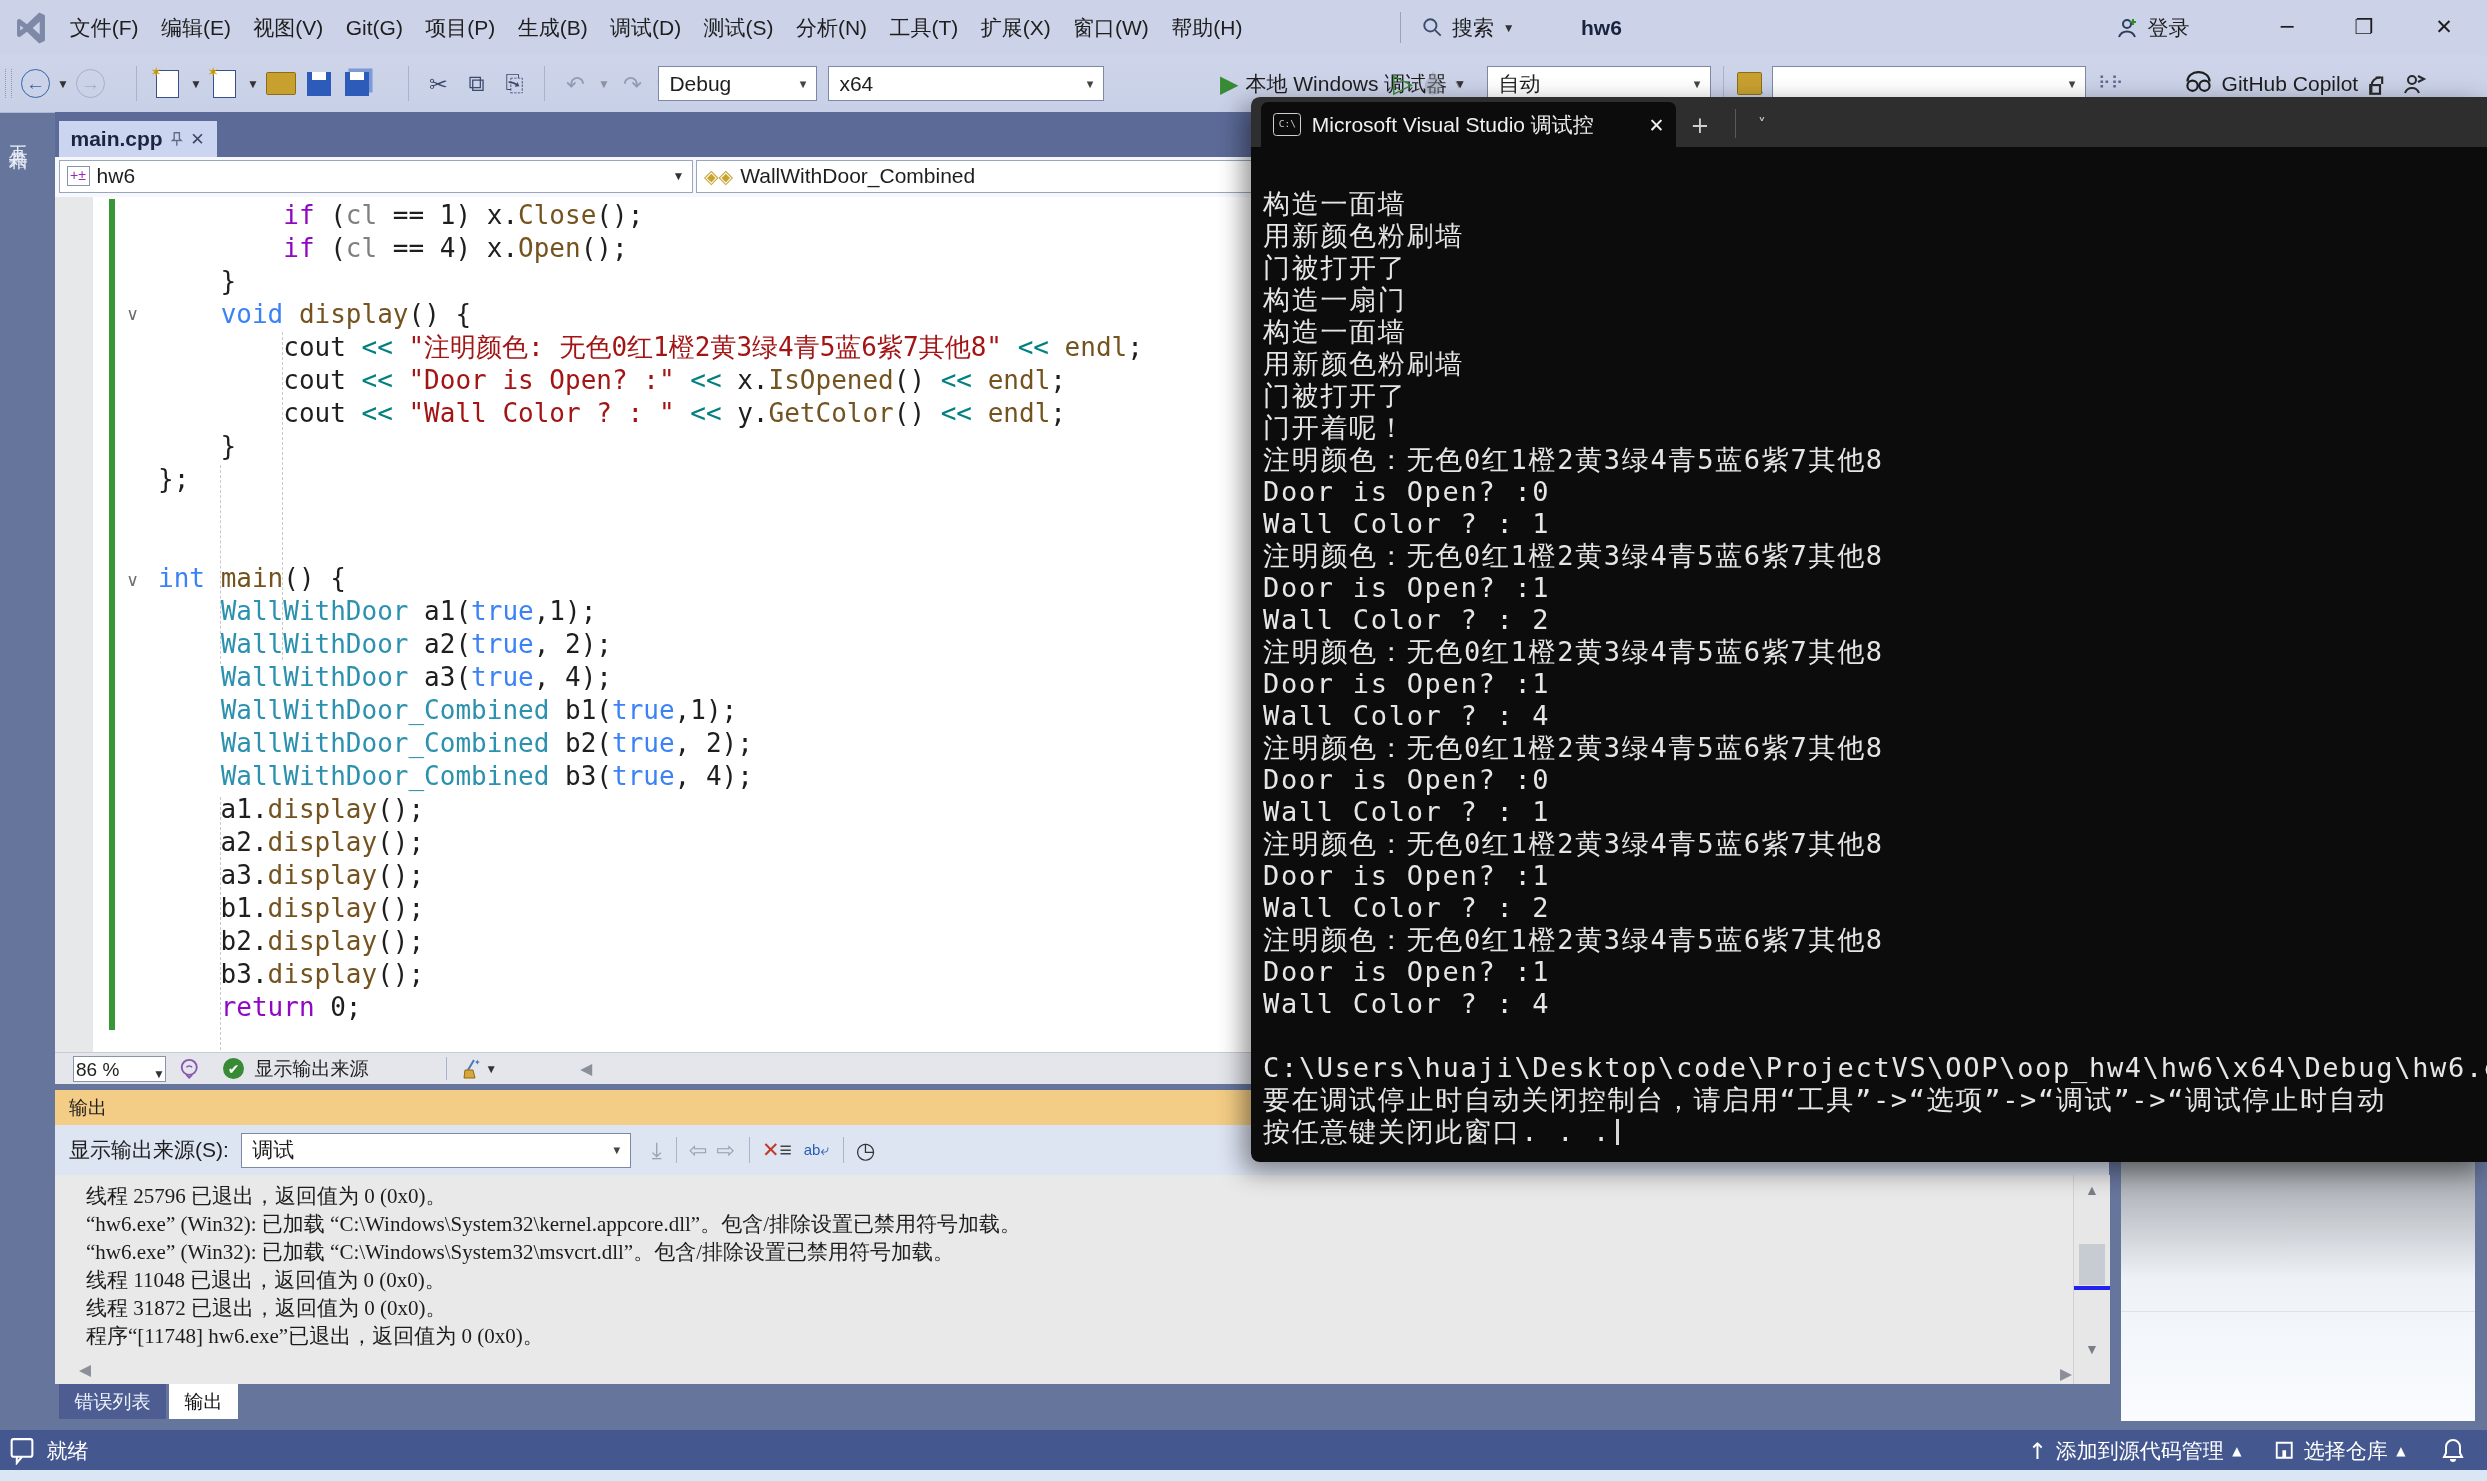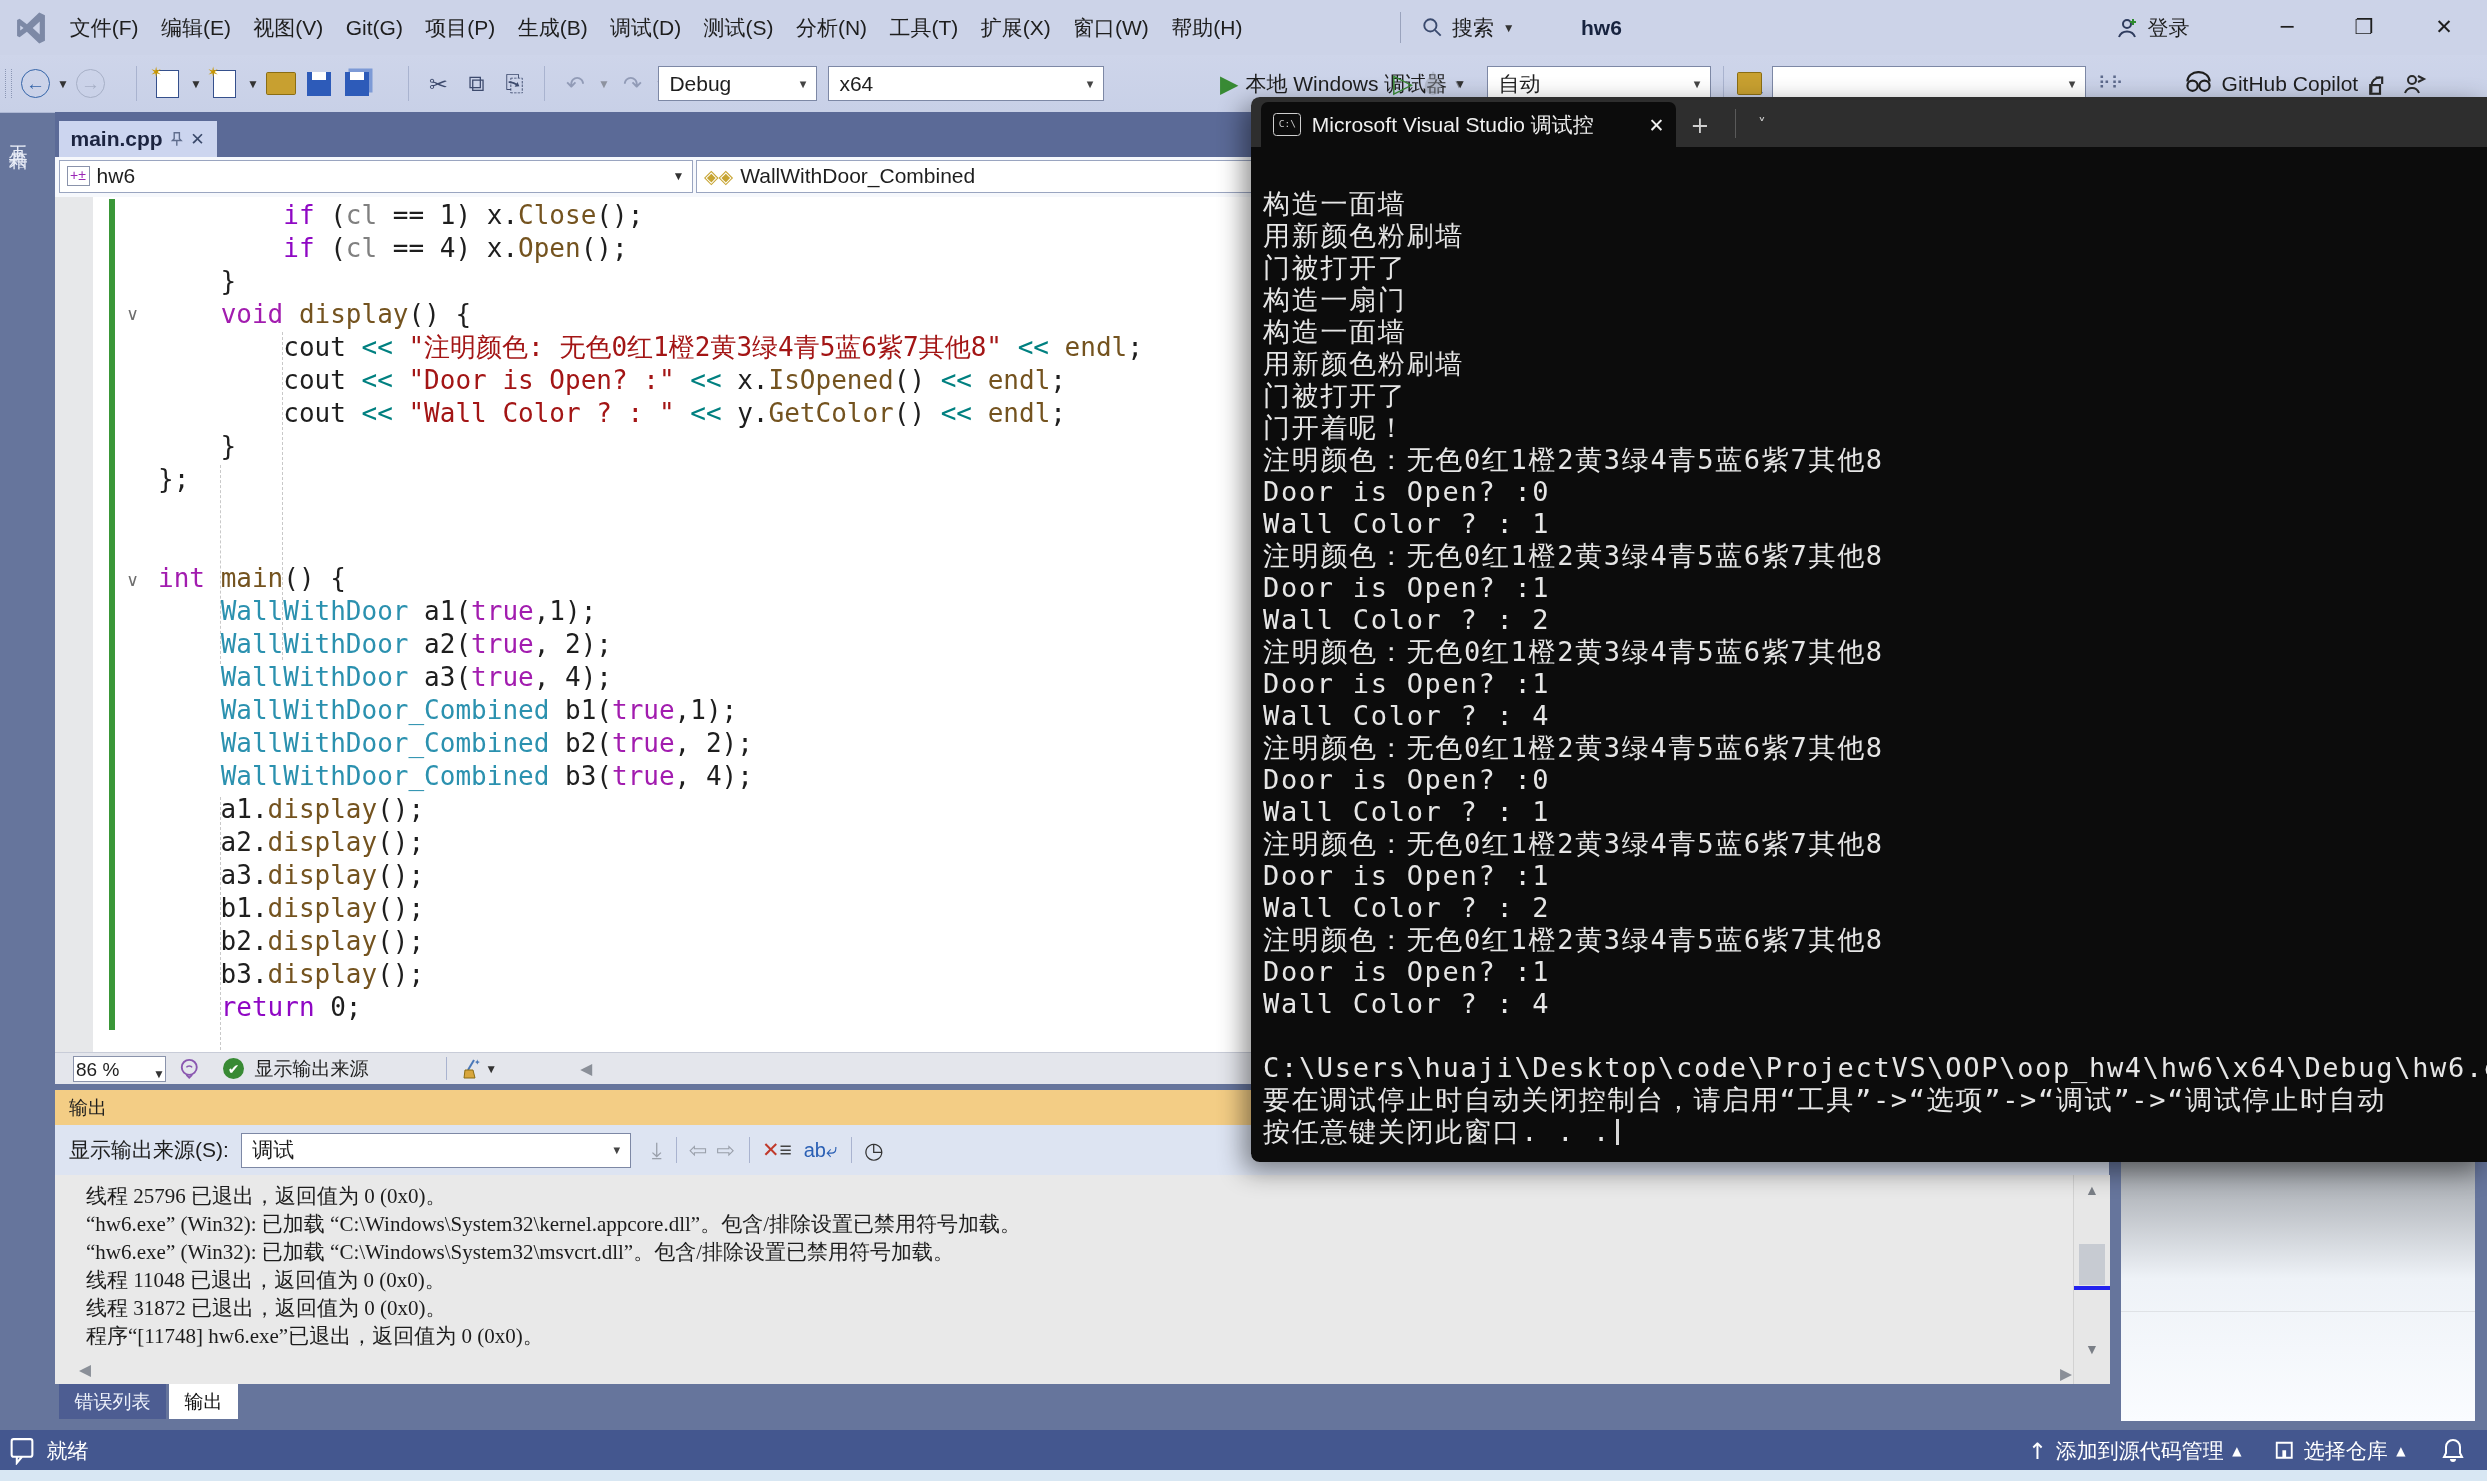--- a/index.html
+++ b/index.html
@@ -49,21 +49,21 @@
     border-bottom:0.9px solid #bac3d9;}
   .navcombo{position:absolute;top:2.6px;height:33px;background:#fff;border:0.9px solid #9aa5c0;
     display:flex;align-items:center;font-size:21px;color:#1e1e1e;box-sizing:border-box;padding:0 7px;gap:7px;}
   .editor-body{position:absolute;left:55px;top:197px;width:2432px;height:855px;background:#ffffff;overflow:hidden;}
   .gutter{position:absolute;left:0;top:0;width:38px;height:855px;background:#e7e8ea;}
   .changebar{position:absolute;left:54px;top:1.7px;width:6px;height:831px;background:#3a9738;}
   .guide{position:absolute;width:0;border-left:0.9px dashed #c9c9c9;}
   .codewrap{position:absolute;left:103px;top:1.7px;font-family:"DejaVu Sans Mono",monospace;
     font-size:26px;color:#1e1e1e;}
   .code-line{height:33px;line-height:33px;white-space:pre;}
-  .tk-kw{color:#a21caf}.tk-ctrl{color:#8f08c4}.tk-type{color:#2b91af}.tk-str{color:#a31515}
+  .tk-kw{color:#3b82f6}.tk-ctrl{color:#8f08c4}.tk-type{color:#2b91af}.tk-str{color:#a31515}
   .tk-fn{color:#74531f}.tk-param{color:#808080}.tk-op{color:#008080}.tk-p{color:#1e1e1e}
   .fold{position:absolute;left:67px;width:21px;height:21px;color:#6e6e6e;font-size:17.3px;line-height:21px;text-align:center;}
   .edbottom{position:absolute;left:55px;top:1052px;width:2432px;height:31px;background:#e4e6ec;
     border-top:0.9px solid #c8ccd8;display:flex;align-items:center;font-size:19px;color:#1e1e1e;}
   .zoomcombo{width:93px;height:26px;background:#fff;border:0.9px solid #8a93ab;margin-left:18px;
     display:flex;align-items:flex-end;padding-left:2px;box-sizing:border-box;}
   .okdot{width:21px;height:21px;border-radius:50%;background:#388a34;color:#fff;font-size:14px;
     display:flex;align-items:center;justify-content:center;}
   
   .outpanel{position:absolute;left:55px;top:1090px;width:2054px;height:294px;}
@@ -379,21 +379,21 @@
       <div class="combo" style="width:390px;margin-left:12px;">
         <span class="cv">调试</span>
           <span class="dd">▼</span>
       </div>
       <span class="glyph" style="margin-left:21px;color:#9aa0ab;font-size:22.5px;">⤓</span>
       <span class="tsep" style="margin-left:14px;height:26px;"></span>
       <span class="glyph" style="margin-left:12px;color:#9aa0ab;font-size:22.5px;">⇦</span>
       <span class="glyph" style="margin-left:8.6px;color:#9aa0ab;font-size:22.5px;">⇨</span>
       <span class="tsep" style="margin-left:14px;height:26px;"></span>
       <span style="margin-left:12px;font-size:21px;"><span style="color:#c0392b;">✕</span><span style="color:#444;">≡</span></span>
-      <span style="margin-left:12px;color:#2a5fb4;font-size:20px;">ab⤶</span>
+      <span style="margin-left:12px;color:#2a5fb4;font-size:15px;">ab⤶</span>
       <span class="tsep" style="margin-left:14px;height:26px;"></span>
       <span class="glyph" style="margin-left:12px;color:#333;font-size:22.5px;">◷</span>
     </div>
     <div class="outbody">
       <div class="outtext">
           <div class="t-oline">线程 25796 已退出，返回值为 0 (0x0)。</div>
           <div class="t-oline">“hw6.exe” (Win32): 已加载 “C:\Windows\System32\kernel.appcore.dll”。包含/排除设置已禁用符号加载。</div>
           <div class="t-oline">“hw6.exe” (Win32): 已加载 “C:\Windows\System32\msvcrt.dll”。包含/排除设置已禁用符号加载。</div>
           <div class="t-oline">线程 11048 已退出，返回值为 0 (0x0)。</div>
           <div class="t-oline">线程 31872 已退出，返回值为 0 (0x0)。</div>

